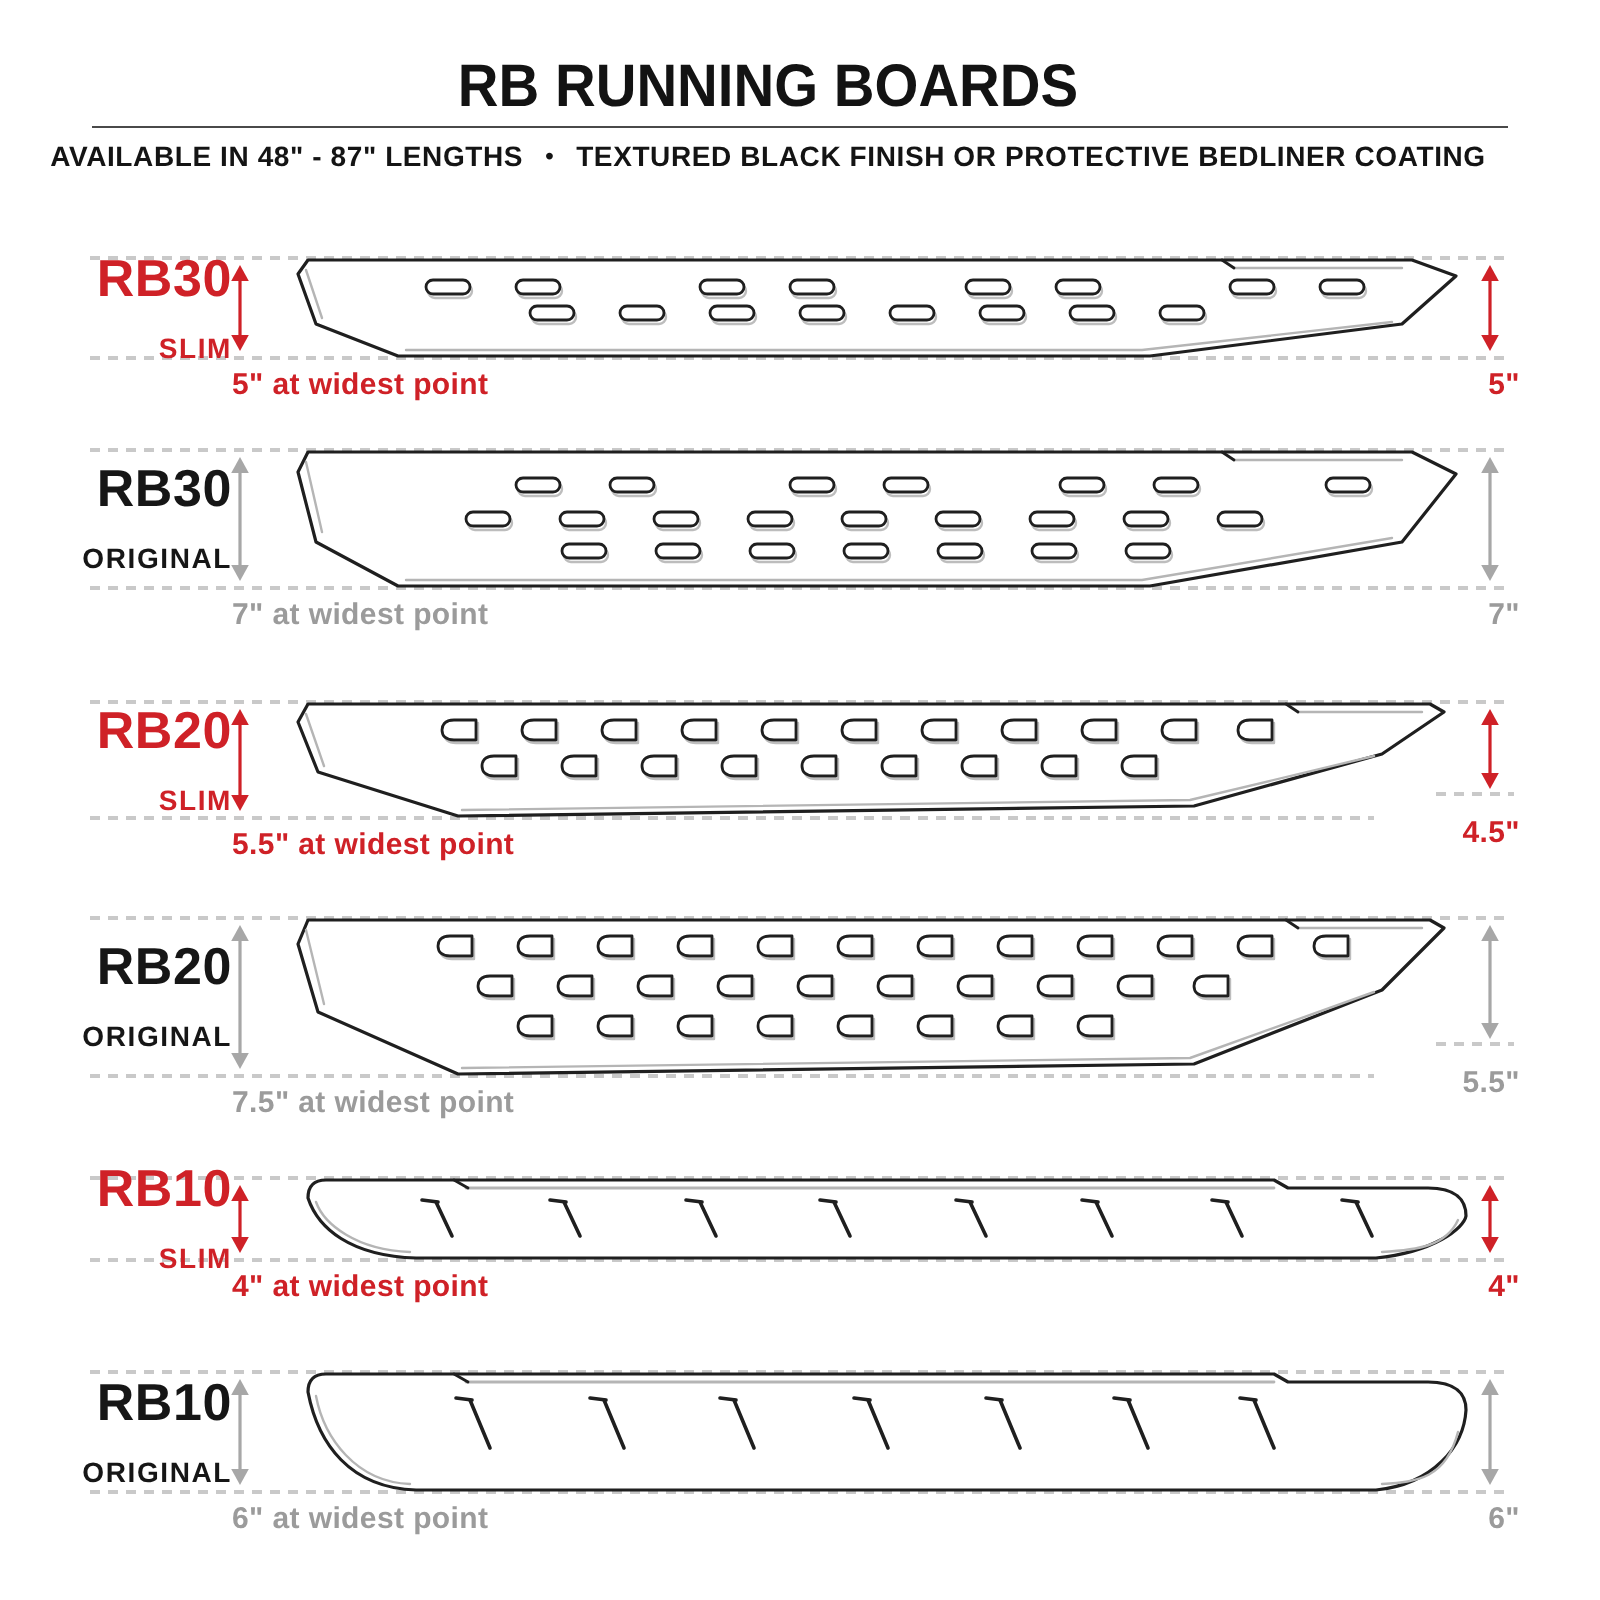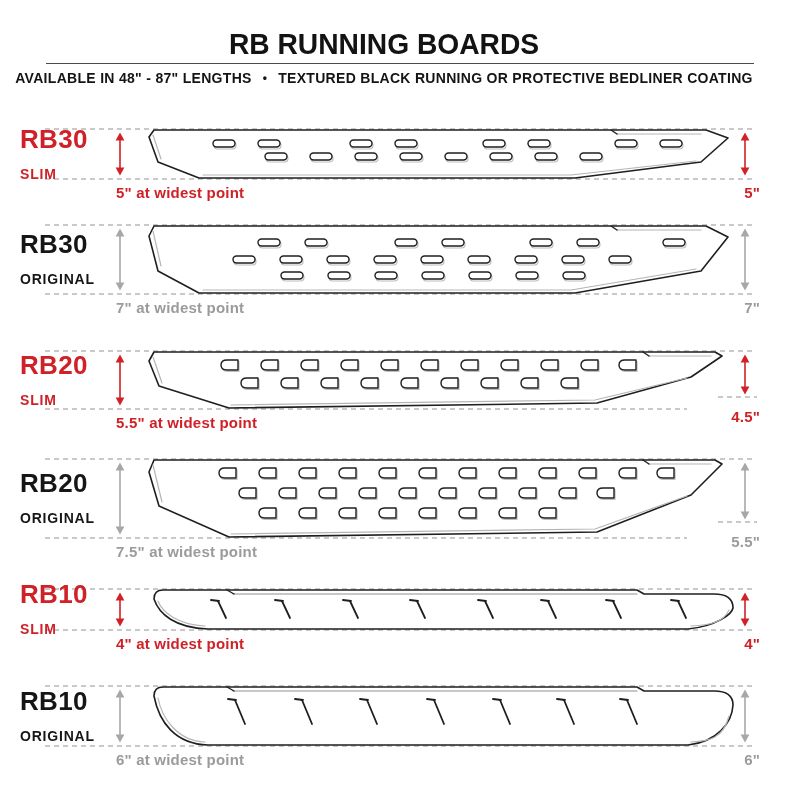--- a/index.html
+++ b/index.html
@@ -7,40 +7,40 @@
          font-family:"Liberation Sans",sans-serif;color:#161616;border-radius:17px;}
   .title{position:absolute;top:27px;left:0;width:100%;text-align:center;
          font-size:30px;font-weight:800;letter-spacing:0px;color:#131313;
          transform:scaleX(.94);transform-origin:center;}
   .rule{position:absolute;top:63px;left:46px;width:708px;height:1px;background:#4a4a4a;}
   .subtitle{position:absolute;top:70px;left:0;width:100%;text-align:center;
             font-size:14px;font-weight:700;letter-spacing:.3px;color:#141414;white-space:nowrap;}
   .subtitle .dot{display:inline-block;margin:0 11px;font-size:12px;vertical-align:1px;}
   .dash{position:absolute;height:2px;
         background:repeating-linear-gradient(90deg,#c9c9c9 0 5px,transparent 5px 9px);}
-  .model{position:absolute;display:flex;flex-direction:column;align-items:flex-start;
+  .model{position:absolute;display:flex;flex-direction:column;align-items:flex-end;
          justify-content:center;text-align:center;}
   .model .m{font-size:26px;font-weight:800;line-height:24px;letter-spacing:.3px;}
   .model .v{font-size:14px;font-weight:700;letter-spacing:.8px;line-height:15px;margin-top:16px;}
   .slimc{color:#cf2127;}
   .origc{color:#161616;}
   .meas{position:absolute;font-size:15px;font-weight:700;letter-spacing:.2px;white-space:nowrap;}
   .meas.right{left:700px;width:60px;text-align:right;}
   .redtxt{color:#cf2127;}
   .graytxt{color:#9b9b9b;}
   svg.arrow,svg.board{position:absolute;display:block;}
 </style>
 </head>
 <body>
 
 <div class="stage">
 
   <div class="title">RB RUNNING BOARDS</div>
   <div class="rule"></div>
-  <div class="subtitle"><span>AVAILABLE IN 48" - 87" LENGTHS</span><span class="dot">•</span><span>TEXTURED BLACK RUNNING OR PROTECTIVE BEDLINER COATING</span></div>
+  <div class="subtitle"><span>AVAILABLE IN 48" - 87" LENGTHS</span><span class="dot">•</span><span>TEXTURED BLACK FINISH OR PROTECTIVE BEDLINER COATING</span></div>
 
   <div>
     <div class="dash" style="left:45px;top:128px;width:710px"></div>
     <div class="dash" style="left:45px;top:178px;width:710px"></div>
     <div class="model slimc" style="left:20px;top:129px;width:96px;height:50px">
       <span class="m">RB30</span>
       <span class="v">SLIM</span>
     </div>
     <svg class="arrow" style="left:113px;top:132px" width="14" height="44" viewBox="0 0 14 44">
         <path d="M7,7 L7,37" stroke="#cf2127" stroke-width="1.6" fill="none" stroke-linejoin="round" stroke-linecap="round"></path>

